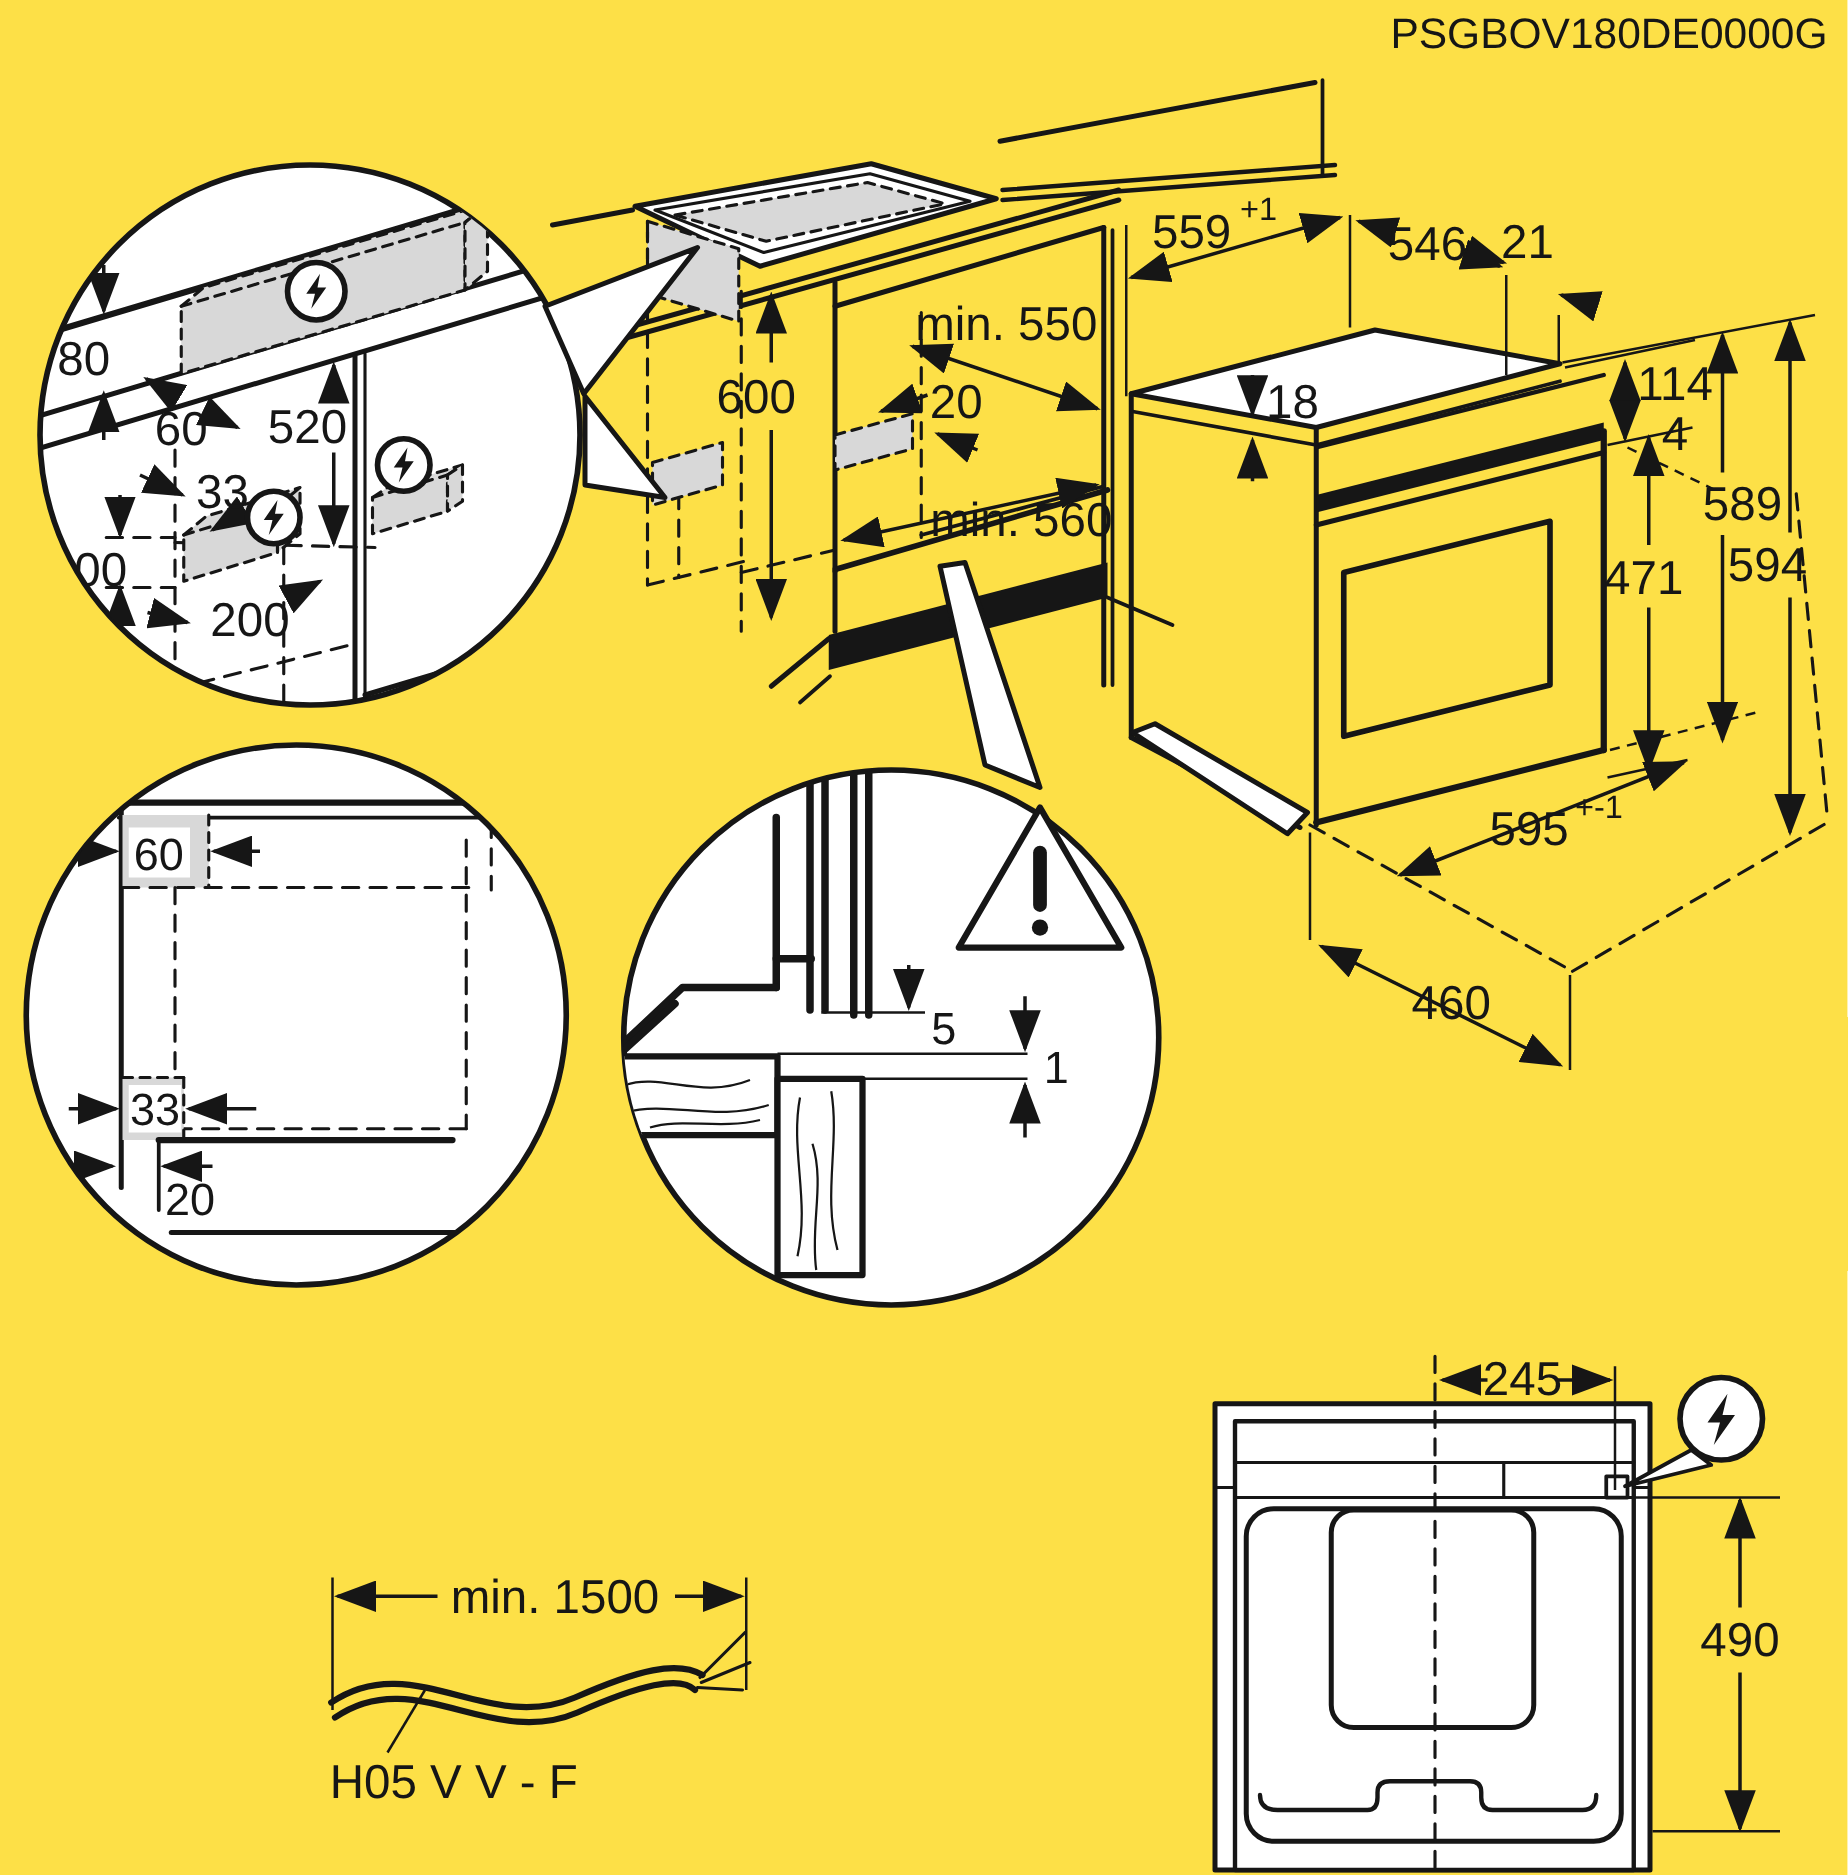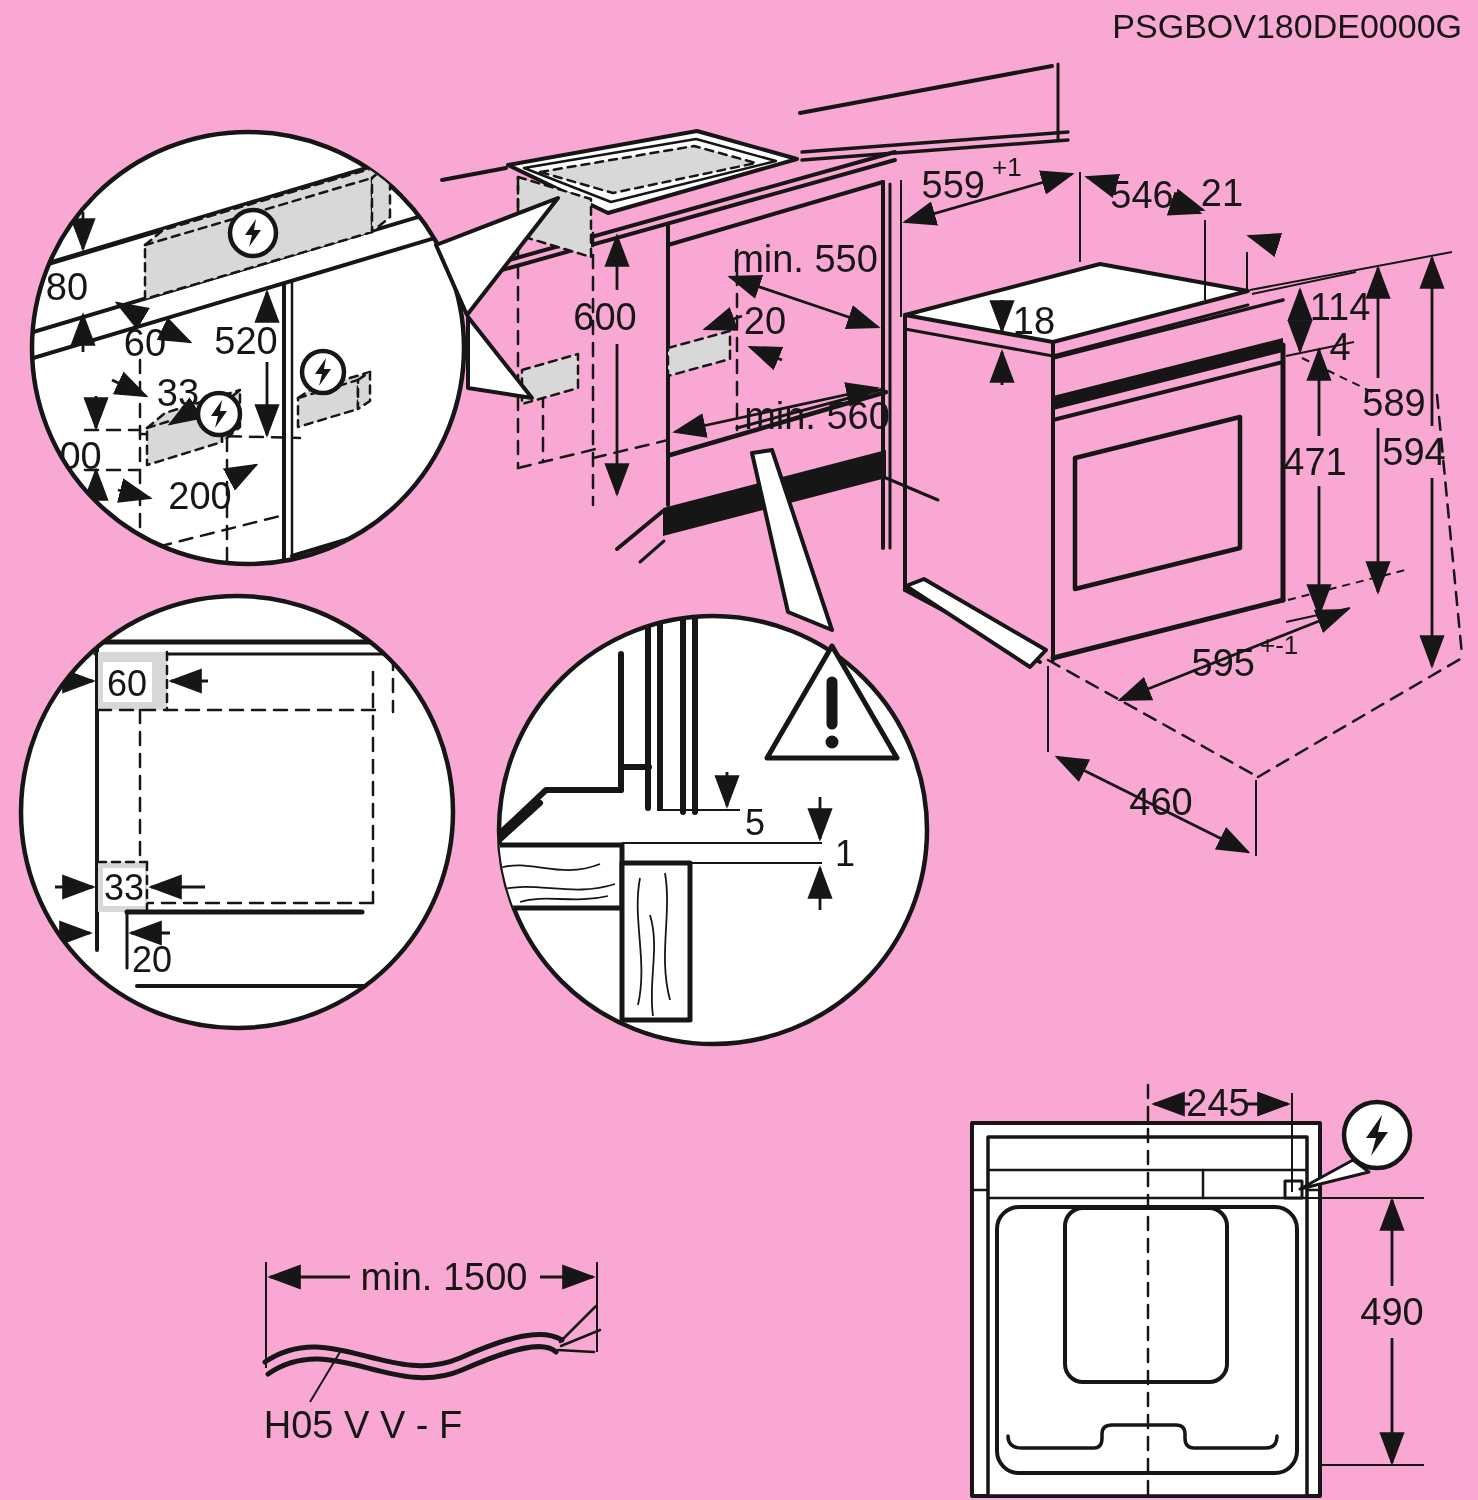--- a/index.html
+++ b/index.html
@@ -1,16 +1,16 @@
 <!DOCTYPE html>
 <html><head>
 <meta charset="utf-8">
 <style>
   html,body{margin:0;padding:0;background:#ffffff;}
-  .stage{width:1478px;height:1500px;position:relative;background:#f9a8d4;overflow:hidden;
+  .stage{width:1478px;height:1500px;position:relative;background:#fde047;overflow:hidden;
          font-family:"Liberation Sans", sans-serif;}
   svg{display:block}
   .ln{stroke:#161616;fill:none;stroke-width:3;stroke-linecap:round;stroke-linejoin:round;}.s25{stroke-width:2.5}.s35{stroke-width:3.5}.s4{stroke-width:4}
   .s45{stroke-width:4.5}.s5{stroke-width:5}.s6{stroke-width:6}
   .dash{stroke-dasharray:13 9}.dash2{stroke-dasharray:8 6}
   .dim{stroke:#161616;fill:none;stroke-width:2.8;stroke-linecap:butt}
   .thin{stroke:#161616;fill:none;stroke-width:2}
   .gray{fill:#d8d8d8}
   .wht{fill:#ffffff}
   .blk{fill:#161616}

